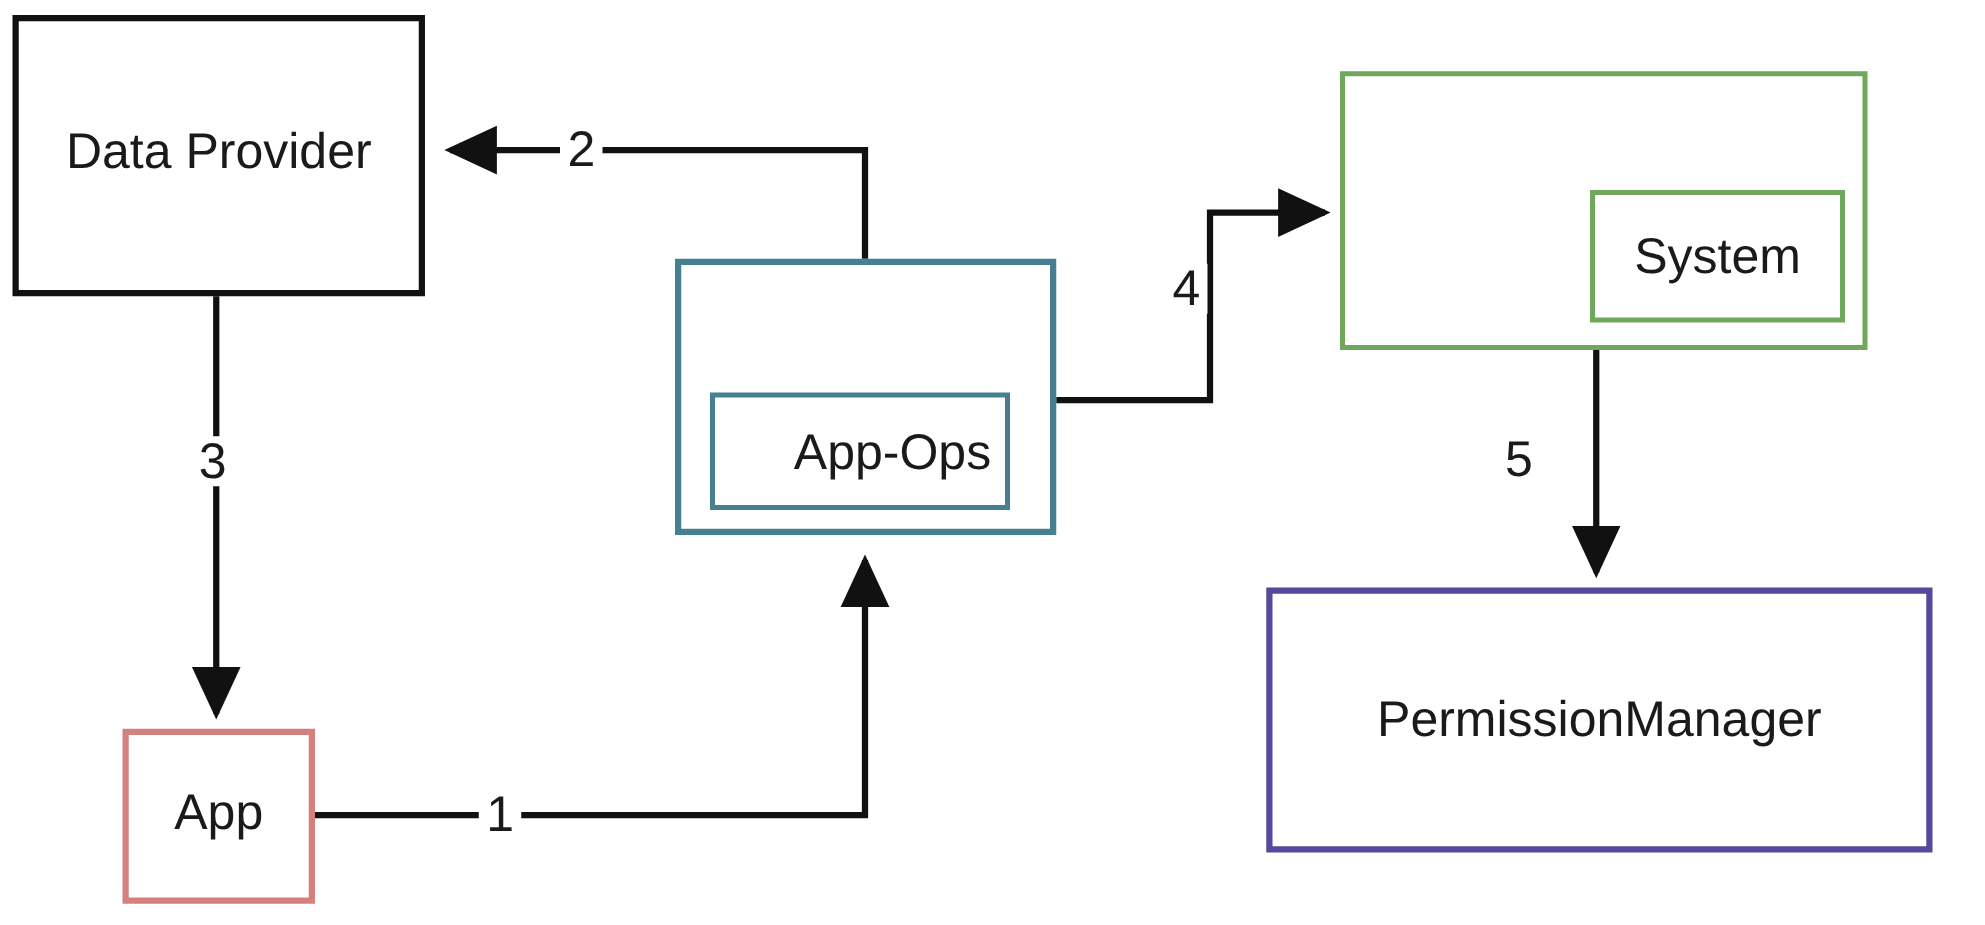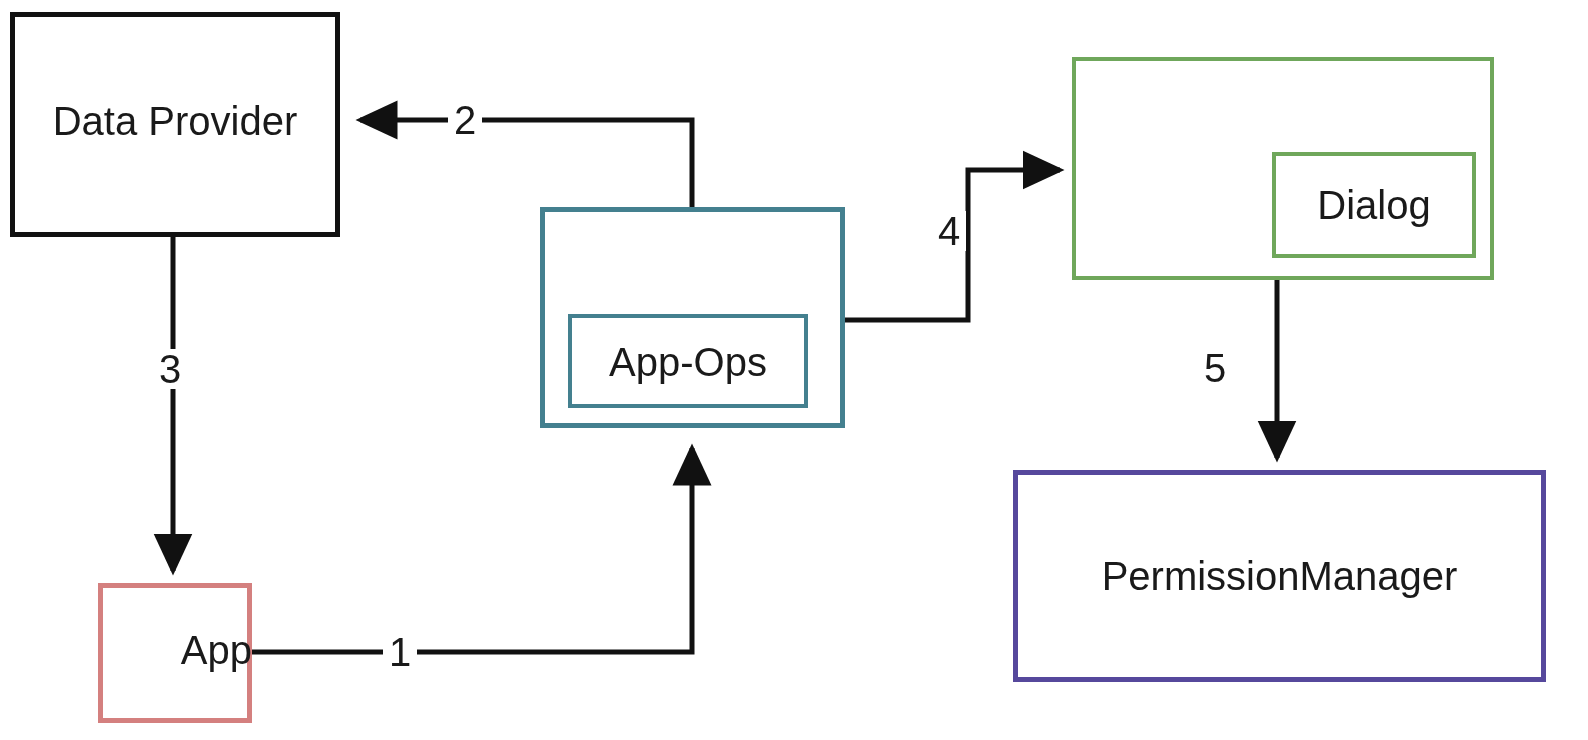--- a/index.html
+++ b/index.html
@@ -48,33 +48,33 @@
   }
 
   
   #node-data-provider   { left: 10px;   top: 12px;  width: 330px; height: 225px; border: 5px solid #111111; }
   #label-data-provider  { left: 10px;   top: 101px; width: 330px; }
 
   #node-system          { left: 540px;  top: 207px; width: 305px; height: 221px; border: 5px solid #44808f; }
   #label-system         { left: 540px;  top: 240px; width: 305px; }
 
   #node-app-ops         { left: 568px;  top: 314px; width: 240px; height: 94px;  border: 4px solid #44808f; }
-  #label-app-ops        { left: 568px;  top: 342px; width: 240px; }
+  #label-app-ops        { left: 568px;  top: 342px; width: 240px; padding-left: 26px; }
 
   #node-system-ui       { left: 1072px; top: 57px;  width: 422px; height: 223px; border: 4px solid #6fa75b; }
   #label-system-ui      { left: 1072px; top: 88px;  width: 422px; }
 
   #node-dialog          { left: 1272px; top: 152px; width: 204px; height: 106px; border: 4px solid #6fa75b; }
   #label-dialog         { left: 1272px; top: 185px; width: 204px; }
 
   #node-permission-mgr  { left: 1013px; top: 470px; width: 533px; height: 212px; border: 5px solid #56489c; }
   #label-permission-mgr { left: 1013px; top: 556px; width: 533px; }
 
   #node-app             { left: 98px;   top: 583px; width: 154px; height: 140px; border: 5px solid #d4807f; }
-  #label-app            { left: 98px;   top: 630px; width: 154px; text-align: right; }
+  #label-app            { left: 98px;   top: 630px; width: 154px; }
 
   
   #edge-label-1 { left: 383px;  top: 632px; }
   #edge-label-2 { left: 448px;  top: 100px; }
   #edge-label-3 { left: 153px;  top: 349px; }
   #edge-label-4 { left: 932px;  top: 211px; }
   #edge-label-5 { left: 1198px; top: 348px; }
 </style>
 </head>
 <body>
@@ -103,21 +103,21 @@
   <div class="node-label" id="label-data-provider">Data Provider</div>
 
   <div class="node-box" id="node-system"></div>
 
   <div class="node-box" id="node-app-ops"></div>
   <div class="node-label" id="label-app-ops">App-Ops</div>
 
   <div class="node-box" id="node-system-ui"></div>
 
   <div class="node-box" id="node-dialog"></div>
-  <div class="node-label" id="label-dialog">Dialog</div>
+  <div class="node-label" id="label-dialog">System</div>
 
   <div class="node-box" id="node-permission-mgr"></div>
   <div class="node-label" id="label-permission-mgr">PermissionManager</div>
 
   <div class="node-box" id="node-app"></div>
   <div class="node-label" id="label-app">App</div>
 
   <div class="edge-label" id="edge-label-1">1</div>
   <div class="edge-label" id="edge-label-2">2</div>
   <div class="edge-label" id="edge-label-3">3</div>

